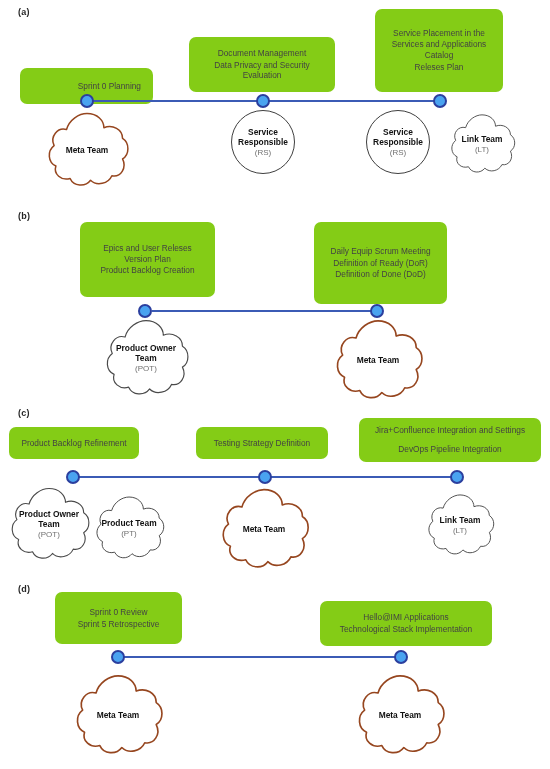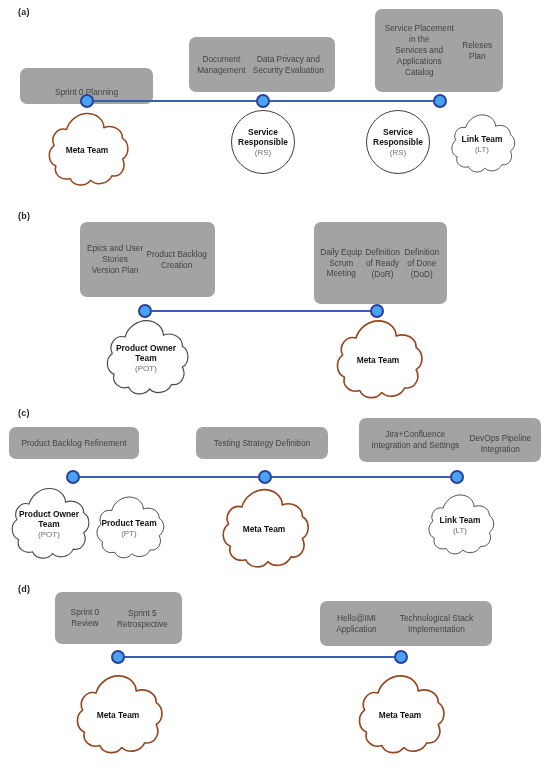--- a/index.html
+++ b/index.html
@@ -13,27 +13,28 @@
   .panel-label{
     position:absolute;
     font-size:9px;
     font-weight:bold;
     color:#262626;
     letter-spacing:.2px;
   }
 
   .task-box{
     position:absolute;
-    background:#a3a3a3;
+    background:#84cc16;
     border-radius:7px;
     display:flex;
+    flex-direction:column;
     align-items:center;
     justify-content:center;
     box-sizing:border-box;
-    padding:6px 6px;
+    padding:6px 12px;
   }
   .task-line{
     font-size:8.3px;
     color:#434343;
     text-align:center;
     line-height:1.32;
     white-space:pre-line;
   }
   .task-line + .task-line{margin-top:1px;}
   .task-box.tight .task-line + .task-line{margin-top:8px;}
@@ -151,21 +152,21 @@
     </svg>
     <span class="txt">
       <span class="name">Link Team</span>
       <span class="abbr">(LT)</span>
     </span>
   </div>
 
   <div class="panel-label" style="left:18px;top:211px;">(b)</div>
 
   <div class="task-box" style="left:80px;top:222px;width:135px;height:75px;">
-    <div class="task-line">Epics and User Stories
+    <div class="task-line">Epics and User Releses
 Version Plan</div>
     <div class="task-line">Product Backlog Creation</div>
   </div>
 
   <div class="task-box" style="left:314px;top:222px;width:133px;height:82px;">
     <div class="task-line">Daily Equip Scrum Meeting</div>
     <div class="task-line">Definition of Ready (DoR)</div>
     <div class="task-line">Definition of Done (DoD)</div>
   </div>
 
@@ -266,21 +267,21 @@
   </div>
 
   <div class="panel-label" style="left:18px;top:584px;">(d)</div>
 
   <div class="task-box" style="left:55px;top:592px;width:127px;height:52px;">
     <div class="task-line">Sprint 0 Review</div>
     <div class="task-line">Sprint 5 Retrospective</div>
   </div>
 
   <div class="task-box" style="left:320px;top:601px;width:172px;height:45px;">
-    <div class="task-line">Hello@IMI Application</div>
+    <div class="task-line">Hello@IMI Applications</div>
     <div class="task-line">Technological Stack Implementation</div>
   </div>
 
   <div class="timeline" style="left:124px;top:656px;width:279px;"></div>
   <div class="node-dot" style="left:111px;top:650px;"></div>
   <div class="node-dot" style="left:394px;top:650px;"></div>
 
   <div class="shape" style="left:70px;top:672px;width:96px;height:86px;">
     <svg width="96" height="86" viewBox="0 0 100 90" aria-hidden="true">
       <path d="M50 4 C62 4 69 12 69 20 C79 16 90 22 90 32 C98 37 98 50 90 55 C95 65 88 76 78 74

